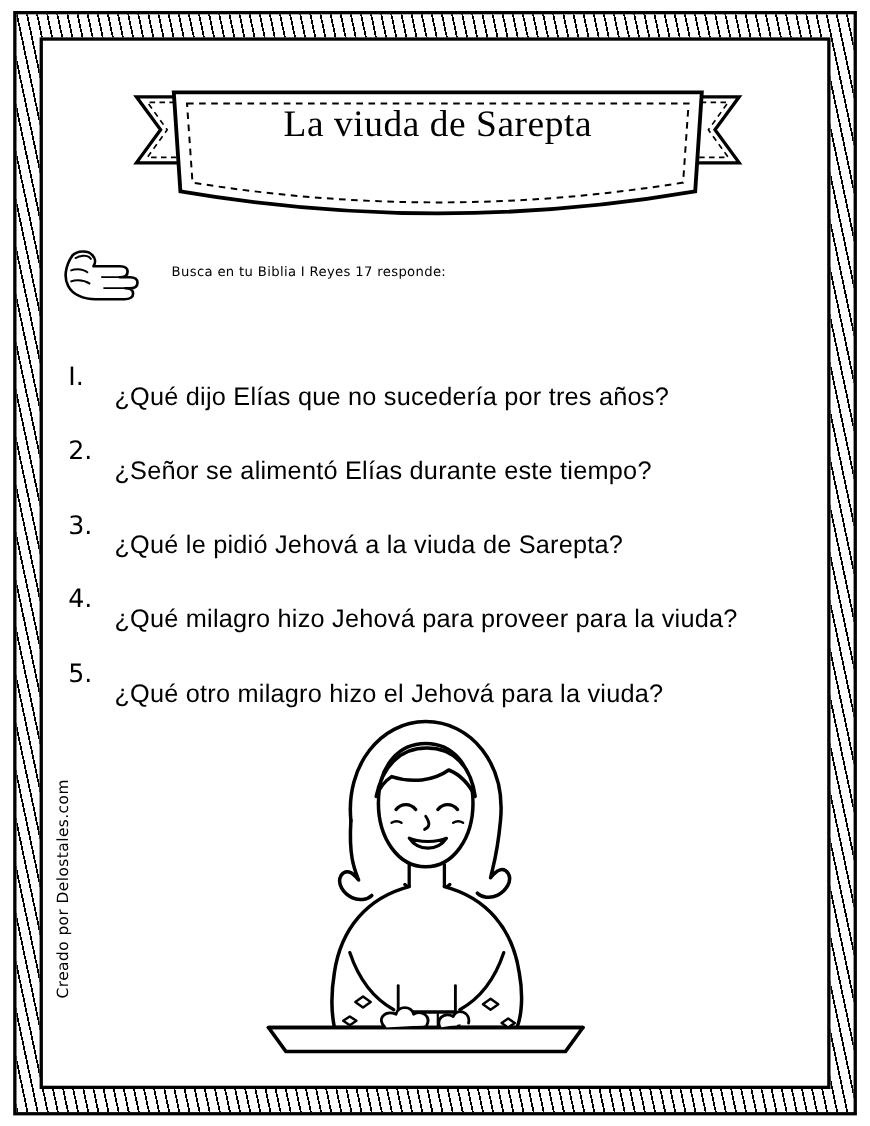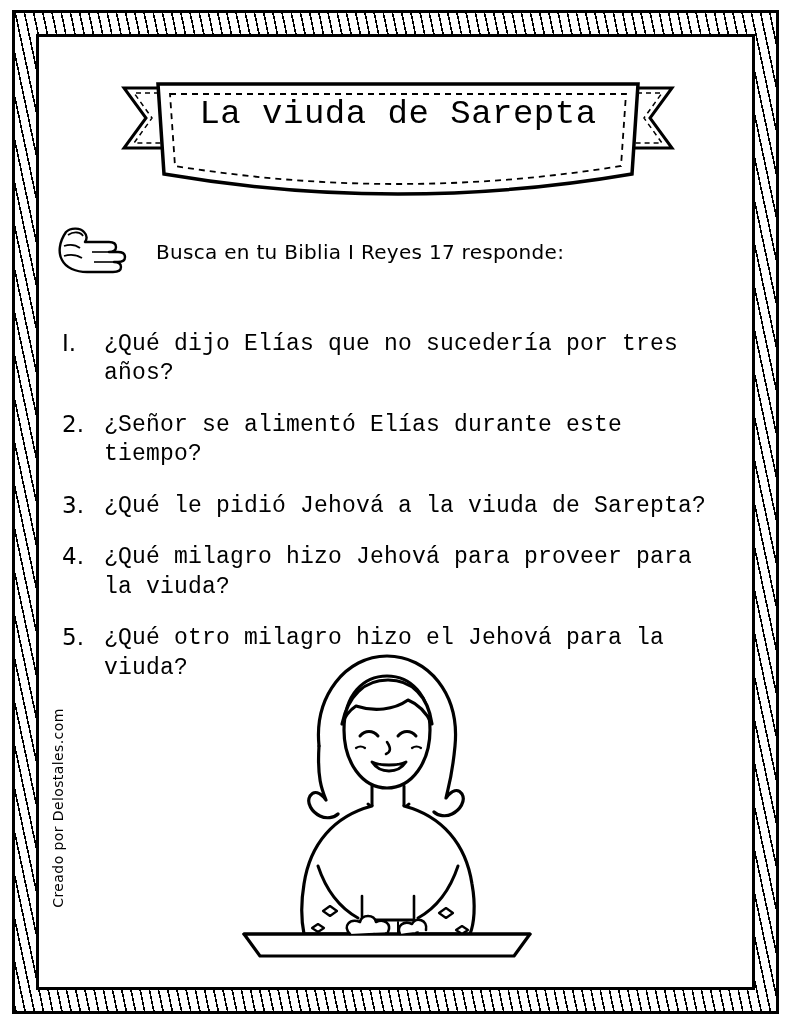--- a/index.html
+++ b/index.html
@@ -75,21 +75,21 @@
   }
   .banner-wrap svg { display:block; }
   .banner-title {
     position: absolute;
     left: 0;
     top: 33px;
     width: 560px;
     text-align: center;
     font-size: 34px;
     letter-spacing: 0.5px;
-    font-family: Liberation Mono, monospace;
+    font-family: Liberation Serif, serif;
     font-weight: 400;
   }
 
   
   .instruction-row {
     position: absolute;
     left: 48px;
     top: 222px;
     width: 690px;
     height: 60px;
@@ -98,21 +98,21 @@
     position: absolute;
     left: 6px;
     top: 0px;
     width: 95px;
     height: 58px;
   }
   .instruction-text {
     position: absolute;
     left: 108px;
     top: 18px;
-    font-size: 20px;
+    font-size: 12px;
     font-family: "DejaVu Sans", sans-serif;
     letter-spacing: 0.3px;
   }
 
   
   .questions {
     position: absolute;
     left: 60px;
     top: 330px;
     width: 660px;
@@ -127,22 +127,23 @@
     flex: 0 0 44px;
     font-size: 23px;
     font-family: "DejaVu Sans", sans-serif;
     text-align: left;
     padding-left: 2px;
     box-sizing: border-box;
   }
   .q-text {
     font-size: 23px;
     line-height: 1.28;
-    font-family: Liberation Mono, monospace;
+    font-family: Liberation Sans, sans-serif;
     letter-spacing: 0.2px;
+    margin-top: 16px;
   }
 
   
   .illustration {
     position: absolute;
     left: 222px;
     top: 638px;
     width: 330px;
     height: 322px;
   }

